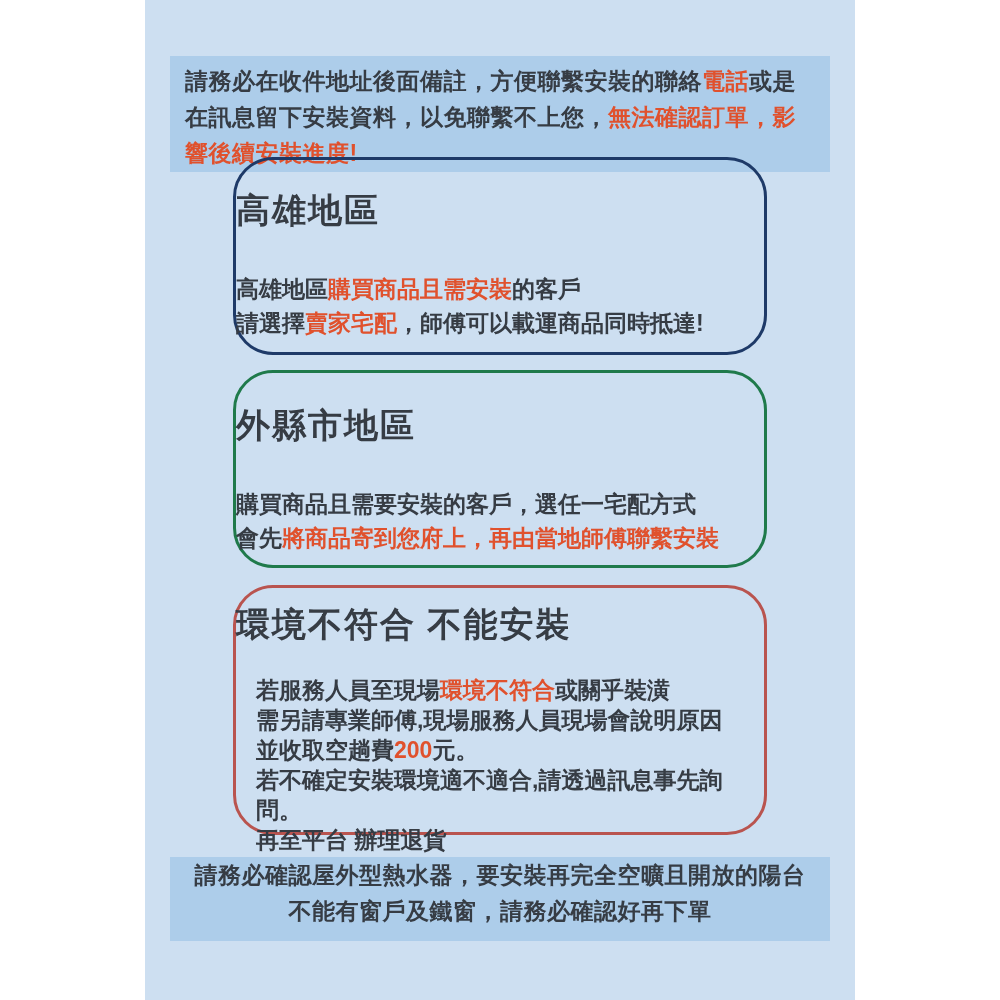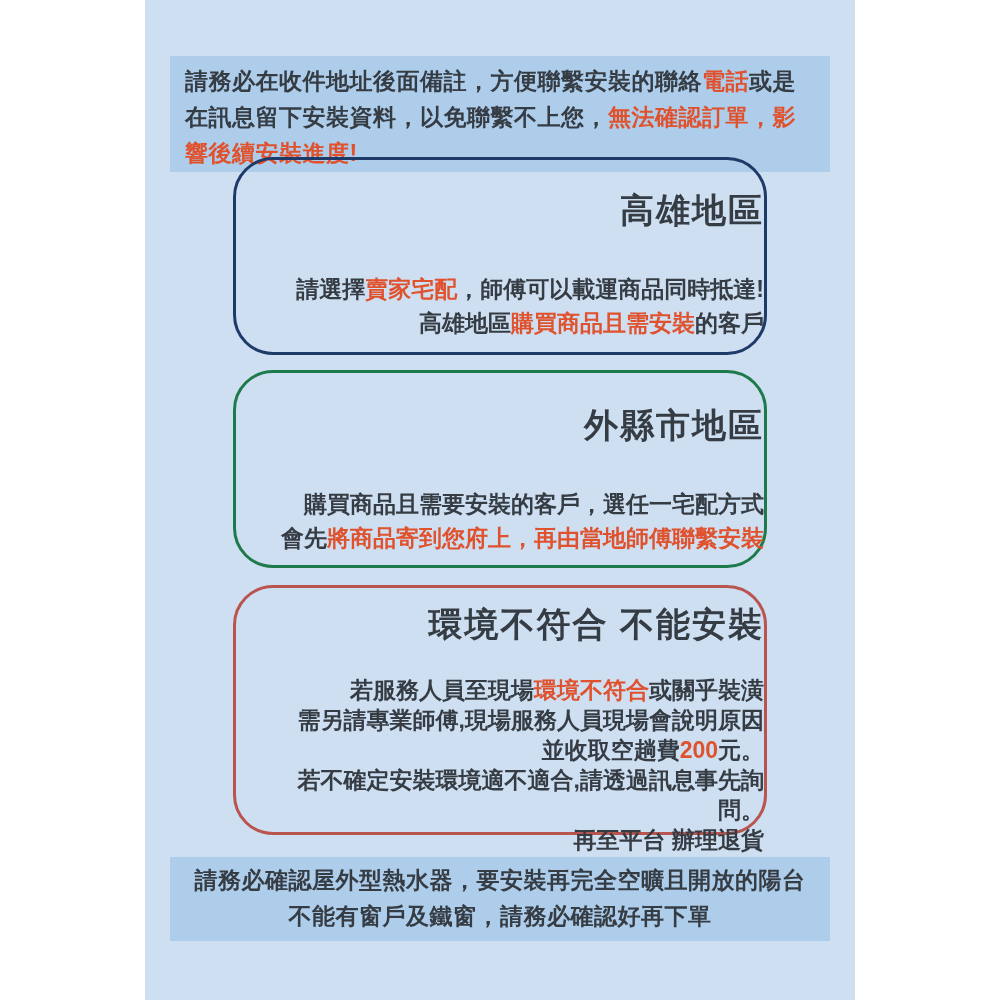--- a/index.html
+++ b/index.html
@@ -24,30 +24,29 @@
     line-height: 36px;
     letter-spacing: 0.5px;
   }
   .notice.top {
     top: 32px; height: 116px;
     padding: 7px 15px 0 15px;
     text-align: left;
   }
   .notice.bottom {
     top: 857px; height: 84px;
-    padding-top: 5px;
     text-align: center;
   }
   .box {
     position: absolute;
     left: 233px;
     width: 534px;
     border: 3px solid #444;
     border-radius: 40px;
-    text-align: right;
+    text-align: left;
   }
   .box-title {
     font-size: 34px;
     font-weight: 700;
     letter-spacing: 2px;
     color: var(--dark, #363c44);
   }
   .box-body {
     font-size: 23px;
     font-weight: 600;
@@ -65,22 +64,22 @@
 
 <div class="panel" style="background-color: rgb(205, 223, 241);"></div>
 
 <div class="notice top" style="background-color: rgb(173, 205, 234); margin-top: 24px;">
   <p><span>請務必在收件地址後面備註，方便聯繫安裝的聯絡</span><span class="red">電話</span><span>或是在訊息留下安裝資料，以免聯繫不上您，</span><span class="red">無法確認訂單，影響後續安裝進度!</span></p>
 </div>
 
 <section class="box b1" style="border-color: rgb(30, 58, 104);">
   <h2 class="box-title">高雄地區</h2>
   <div class="box-body">
+    <div><span>高雄地區</span><span class="red">購買商品且需安裝</span><span>的客戶</span></div>
     <div><span>請選擇</span><span class="red">賣家宅配</span><span>，師傅可以載運商品同時抵達!</span></div>
-    <div><span>高雄地區</span><span class="red">購買商品且需安裝</span><span>的客戶</span></div>
   </div>
 </section>
 
 <section class="box b2" style="border-color: rgb(31, 122, 75);">
   <h2 class="box-title">外縣市地區</h2>
   <div class="box-body">
     <div><span>購買商品且需要安裝的客戶，選任一宅配方式</span></div>
     <div><span>會先</span><span class="red">將商品寄到您府上，再由當地師傅聯繫安裝</span></div>
   </div>
 </section>

